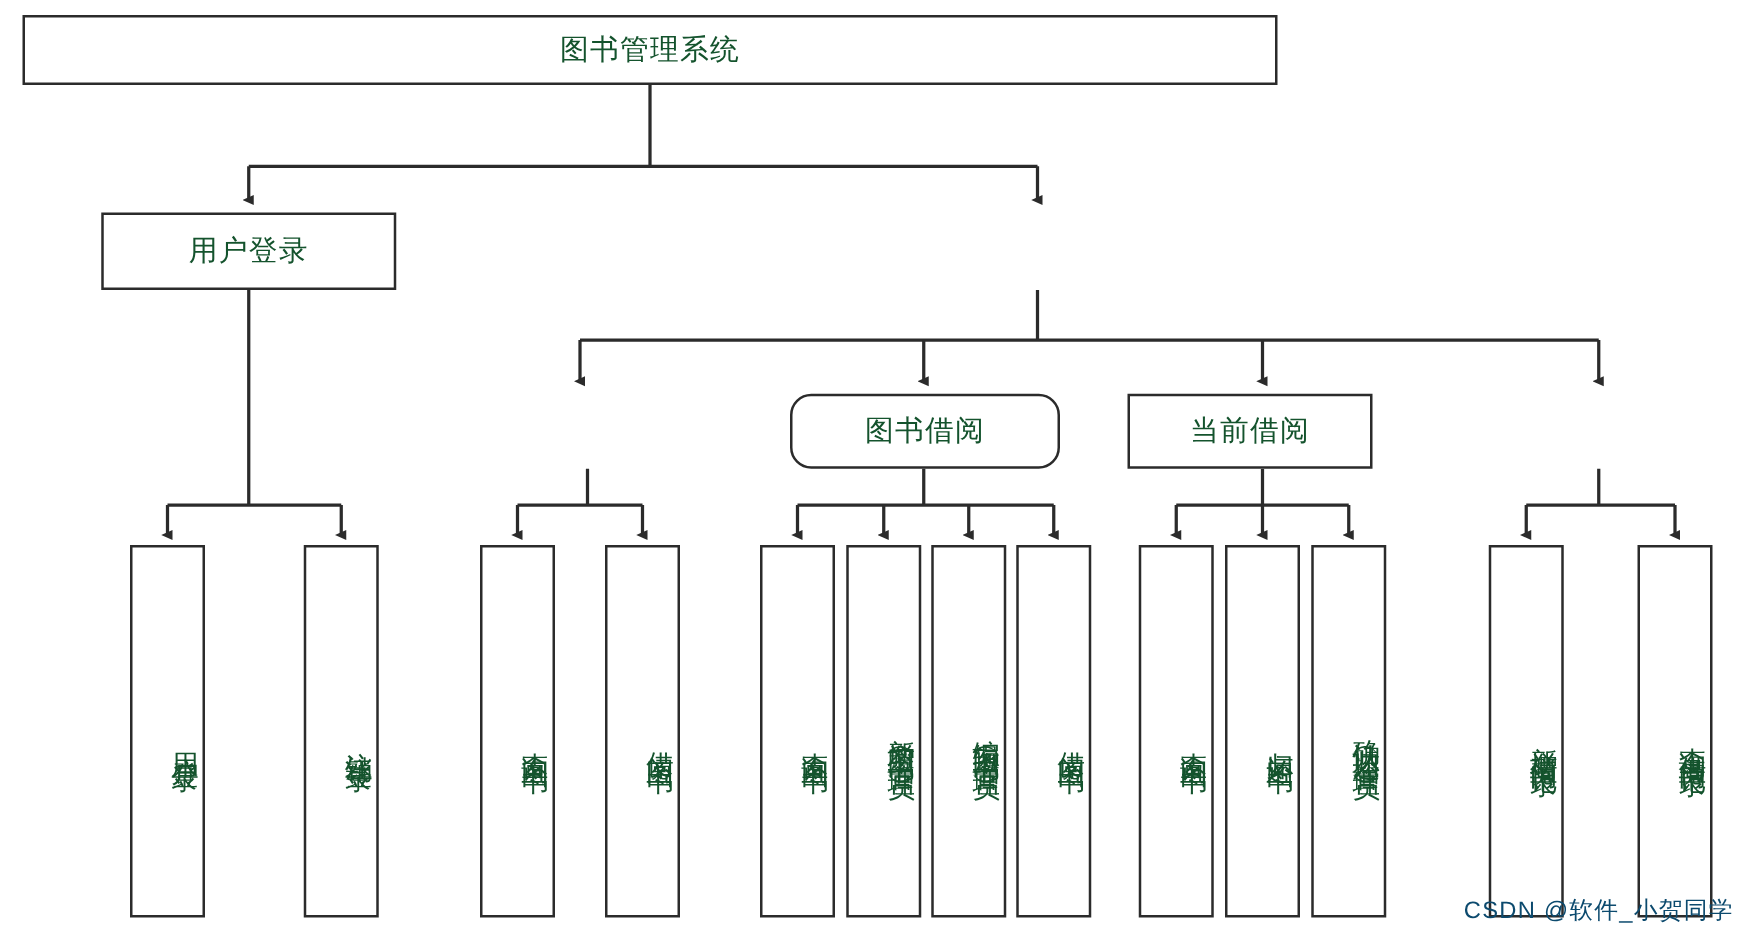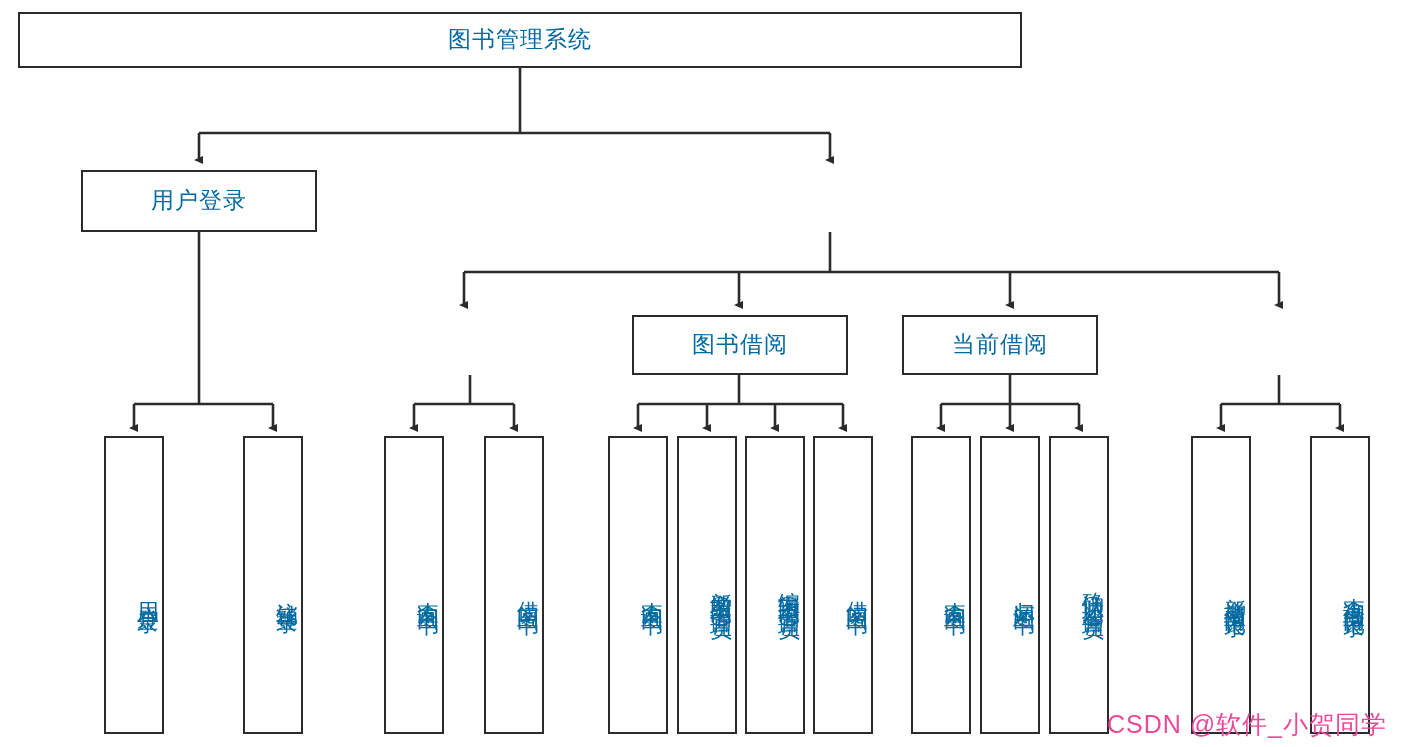--- a/index.html
+++ b/index.html
@@ -26,21 +26,21 @@
     pointer-events: none;
   }
   .node {
     position: absolute;
     box-sizing: border-box;
     background: #ffffff;
     border: 2px solid #2b2b2b;
     display: flex;
     align-items: center;
     justify-content: center;
-    color: #0369a1;
+    color: #14532d;
   }
   .node.horiz {
     font-size: 23px;
     letter-spacing: 1px;
     line-height: 1.2;
   }
   .node.vert {
     writing-mode: vertical-rl;
     text-orientation: upright;
     font-size: 22px;
@@ -52,22 +52,22 @@
   }
   .node.vert .vtext {
     writing-mode: vertical-rl;
     text-orientation: upright;
     white-space: nowrap;
   }
   .watermark {
     position: absolute;
     right: 18px;
     bottom: 6px;
-    font-size: 25px;
-    color: #ec4899;
+    font-size: 19px;
+    color: #0c4a6e;
     letter-spacing: 1px;
     white-space: nowrap;
     user-select: none;
   }
 </style>
 </head>
 <body>
 
 <div id="canvas">
 
@@ -118,21 +118,21 @@
       <path d="M 1221 404 L 1340 404"></path>
       <path d="M 1221 404 L 1221 428" marker-end="url(#arrow)"></path>
       <path d="M 1340 404 L 1340 428" marker-end="url(#arrow)"></path>
     </g>
   </svg>
 
   <div class="node horiz" style="left:18px; top:12px; width:1004px; height:56px;">图书管理系统</div>
 
   <div class="node horiz" style="left:81px; top:170px; width:236px; height:62px;">用户登录</div>
 
-  <div class="node horiz" style="left:632px; top:315px; width:216px; height:60px;">图书借阅</div>
+  <div class="node horiz" style="left:632px; top:315px; width:216px; height:60px;border-radius:17px;">图书借阅</div>
   <div class="node horiz" style="left:902px; top:315px; width:196px; height:60px;">当前借阅</div>
 
   <div class="node vert" style="left:104px; top:436px; width:60px; height:298px;">
     <span class="vtext">用户登录</span>
   </div>
   <div class="node vert" style="left:243px; top:436px; width:60px; height:298px;">
     <span class="vtext">注销登录</span>
   </div>
 
   <div class="node vert" style="left:384px; top:436px; width:60px; height:298px;">

